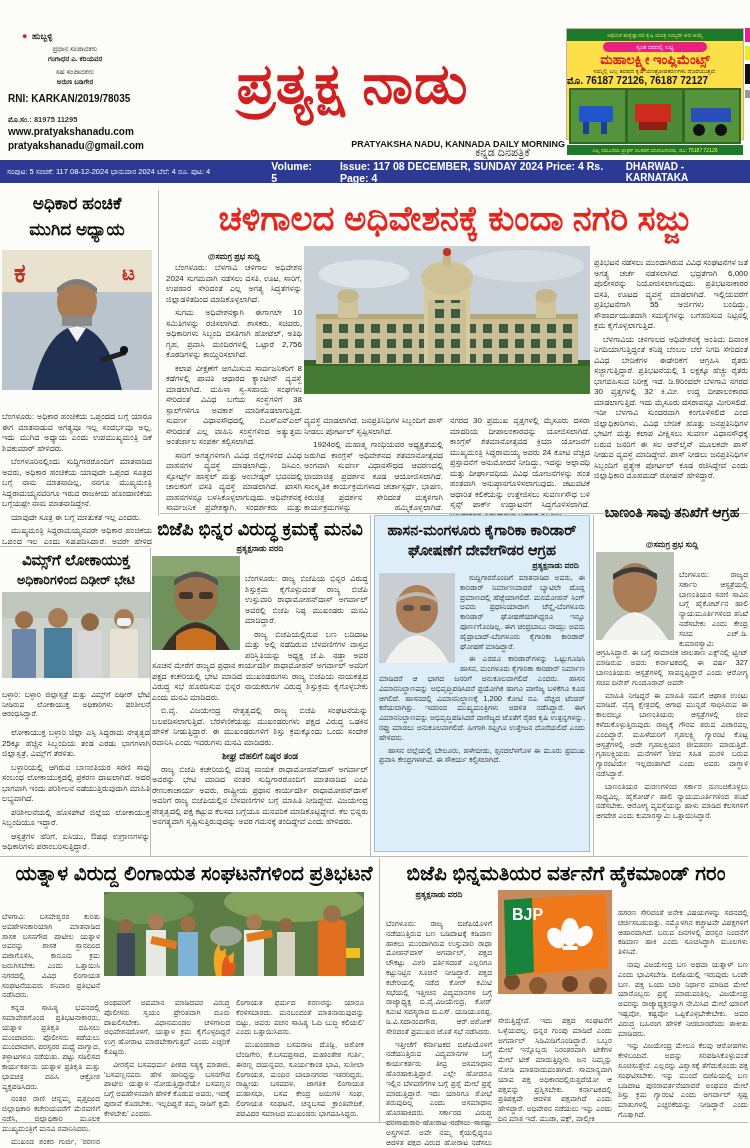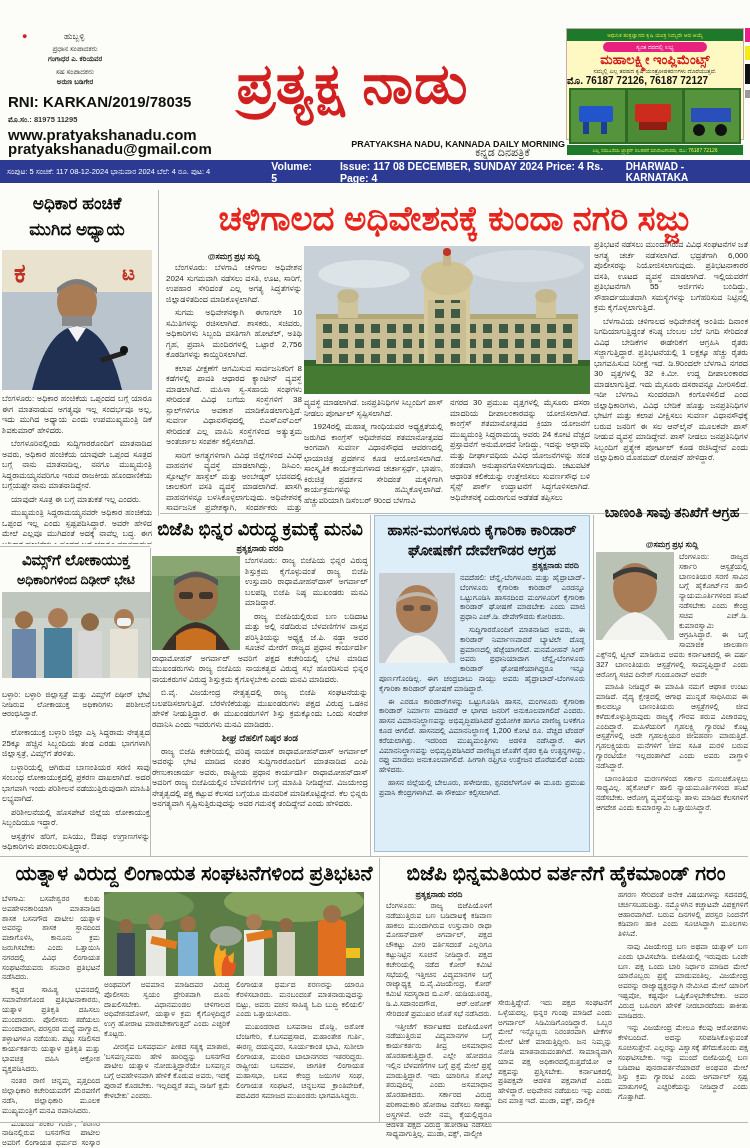--- a/index.html
+++ b/index.html
@@ -1,57 +1,57 @@
 <!DOCTYPE html>
 <html><head>
 <meta charset="utf-8">
 <style>
   html,body{margin:0;padding:0;background:#9a9a9a;}
   #page{position:relative;width:750px;height:1148px;margin:0 auto;background:#fcfcf9;
         font-family:"Liberation Sans",sans-serif;overflow:hidden;}
   .abs{position:absolute;}
   .body-txt{font-size:8px;line-height:10.5px;text-align:justify;color:#1c1c1c;overflow:hidden;}
   .body-txt p{margin:0 0 3px 0;text-indent:9px;}
-  .body-txt p.np{text-indent:0;}
+  .body-txt p.np{text-indent:0;margin-top:18px;}
   .cap{font-size:7.5px;line-height:9.5px;color:#111;text-align:justify;overflow:hidden;margin-top:8px;}
   .hl{font-weight:bold;color:#0b0b0b;text-align:center;}
   .byline{font-size:8px;font-weight:bold;text-align:center;color:#222;}
   .subhead{font-size:9px;font-weight:bold;text-align:center;text-indent:0 !important;margin:2px 0 2px 0;}
   .vr{position:absolute;width:1px;background:#b8b8b8;}
   .hrl{position:absolute;height:1px;background:#b8b8b8;}
   .photo{position:absolute;overflow:hidden;background:#ccc;}
   .photo svg{display:block;width:100%;height:100%;}
   .fl{float:left;overflow:hidden;margin:0 5px 2px 0;background:#ccc;}
   .fl svg{display:block;width:100%;height:100%;}
   .red{color:#d21f1f;}
   #main-headline{font-weight:bold;color:#e8251d;text-align:center;font-size:34px;line-height:56px;}
   #masthead-title{font-weight:bold;color:#d21f1f;text-align:center;font-size:56px;line-height:92px;letter-spacing:1px;}
   .mast-small{font-size:7px;line-height:9px;text-align:center;color:#222;}
-  .mast-bold{font-weight:bold;font-size:15px;color:#111;}
+  .mast-bold{font-weight:bold;font-size:10px;color:#111;}
   #infobar{position:absolute;left:0;top:160px;width:750px;height:23px;background:#2c3a94;color:#fff;
            display:flex;align-items:center;}
   #infobar .kn{font-size:7.5px;margin-left:7px;width:270px;}
   #infobar .vol{font-size:10.5px;font-weight:bold;margin-left:10px;}
   #infobar .iss{font-size:10.5px;font-weight:bold;margin-left:22px;}
   #infobar .reg{font-size:10px;font-weight:bold;margin-left:auto;margin-right:8px;}
-  #ad-box{position:absolute;left:566px;top:28px;width:178px;height:112px;background:#fef9c3;border:1px solid #caa;box-sizing:border-box;}
+  #ad-box{position:absolute;left:566px;top:28px;width:178px;height:112px;background:#fde047;border:1px solid #caa;box-sizing:border-box;}
   .ad-strip{background:#1c7a2a;color:#ffe94d;font-size:5.5px;line-height:12px;text-align:center;overflow:hidden;white-space:nowrap;}
   .ad-ribbon{width:104px;margin:1px auto 0;background:#e8217f;color:#fff;font-size:6px;line-height:10px;text-align:center;border-radius:5px;overflow:hidden;white-space:nowrap;}
   .ad-name{color:#d21212;font-size:13px;font-weight:bold;text-align:center;line-height:15px;}
   .ad-tag{font-size:6px;text-align:center;line-height:8px;color:#222;overflow:hidden;white-space:nowrap;}
   .ad-phone{font-size:10px;font-weight:bold;line-height:12px;color:#111;}
 </style>
 </head>
 <body>
 
 <div id="page">
 
   <div class="abs" style="left:22px;top:25px;width:120px;">
     <span style="color:#d21f1f;font-size:9px;">●</span>
-    <span style="font-size:8.5px;font-weight:normal;color:#222;margin-left:32px;">ಹುಬ್ಬಳ್ಳಿ</span>
+    <span style="font-size:8.5px;font-weight:bold;color:#222;">ಹುಬ್ಬಳ್ಳಿ</span>
   </div>
   <div class="abs mast-small" style="left:10px;top:44px;width:130px;">ಪ್ರಧಾನ ಸಂಪಾದಕರು</div>
   <div class="abs mast-small red" style="left:10px;top:54px;width:130px;font-weight:bold;">ಗಂಗಾಧರ ಎ. ಕರಿಯವರ</div>
   <div class="abs mast-small" style="left:10px;top:67px;width:130px;">ಸಹ ಸಂಪಾದಕರು</div>
   <div class="abs mast-small red" style="left:10px;top:77px;width:130px;font-weight:bold;">ಅರುಣ ಬಡಿಗೇರ</div>
   <div class="abs mast-bold" style="left:8px;top:93px;">RNI: KARKAN/2019/78035</div>
   <div class="abs" style="left:8px;top:115px;font-size:7.5px;font-weight:bold;color:#333;">ಮೊ.ಸಂ.: 81975 11295</div>
   <div class="abs mast-bold" style="left:8px;top:126px;">www.pratyakshanadu.com</div>
   <div class="abs mast-bold" style="left:8px;top:140px;">pratyakshanadu@gmail.com</div>
 
@@ -208,21 +208,21 @@
         <rect width="88" height="94" fill="#6f915c"></rect>
         <rect width="88" height="20" fill="#8aa672"></rect>
         <ellipse cx="44" cy="40" rx="22" ry="25" fill="#9c7048"></ellipse>
         <path d="M22 30 Q44 12 66 30 L66 24 Q44 8 22 24 Z" fill="#555"></path>
         <rect x="27" y="36" width="14" height="7" rx="3" fill="#222" opacity="0.75"></rect>
         <rect x="47" y="36" width="14" height="7" rx="3" fill="#222" opacity="0.75"></rect>
         <path d="M10 94 Q25 68 44 66 Q63 68 78 94 Z" fill="#3c2f28"></path>
         <path d="M24 80 Q44 64 64 80 L64 94 L24 94 Z" fill="#e07a1f" opacity="0.85"></path>
       </svg>
     </span>
-    <p class="np">ಬೆಂಗಳೂರು: ರಾಜ್ಯ ಬಿಜೆಪಿಯ ಭಿನ್ನರ ವಿರುದ್ಧ ಶಿಸ್ತುಕ್ರಮ ಕೈಗೊಳ್ಳುವಂತೆ ರಾಜ್ಯ ಬಿಜೆಪಿ ಉಸ್ತುವಾರಿ ರಾಧಾಮೋಹನ್‌ದಾಸ್ ಅಗರ್ವಾಲ್ ಬಲಪಡ್ಲಿ ಬಿಜೆಪಿ ನಿಷ್ಠ ಮುಖಂಡರು ಮನವಿ ಮಾಡಿದ್ದಾರೆ.</p>
+    <p class="np">ಬೆಂಗಳೂರು: ರಾಜ್ಯ ಬಿಜೆಪಿಯ ಭಿನ್ನರ ವಿರುದ್ಧ ಶಿಸ್ತುಕ್ರಮ ಕೈಗೊಳ್ಳುವಂತೆ ರಾಜ್ಯ ಬಿಜೆಪಿ ಉಸ್ತುವಾರಿ ರಾಧಾಮೋಹನ್‌ದಾಸ್ ಅಗರ್ವಾಲ್ ಅವರಲ್ಲಿ ಬಿಜೆಪಿ ನಿಷ್ಠ ಮುಖಂಡರು ಮನವಿ ಮಾಡಿದ್ದಾರೆ.</p>
     <p>ರಾಜ್ಯ ಬಿಜೆಪಿಯಲ್ಲಿರುವ ಬಣ ಬಡಿದಾಟ ಮತ್ತು ಅಲ್ಲಿ ನಡೆದಿರುವ ಬೆಳವಣಿಗೆಗಳ ವಾಸ್ತವ ಪರಿಸ್ಥಿತಿಯನ್ನು ಅಧ್ಯಕ್ಷ ಜೆ.ಪಿ. ನಡ್ಡಾ ಅವರ ಸೂಚನೆ ಮೇರೆಗೆ ರಾಜ್ಯದ ಪ್ರಧಾನ ಕಾರ್ಯದರ್ಶಿ ರಾಧಾಮೋಹನ್ ಅಗರ್ವಾಲ್ ಅವರಿಗೆ ಪಕ್ಷದ ಕಚೇರಿಯಲ್ಲಿ ಭೇಟಿ ಮಾಡಿದ ಮುಖಂಡರುಗಳು ರಾಜ್ಯ ಬಿಜೆಪಿಯ ನಾಯಕತ್ವದ ವಿರುದ್ಧ ಸಭೆ ಹೊರಡಿಸುವ ಭಿನ್ನರ ನಾಯಕರುಗಳ ವಿರುದ್ಧ ಶಿಸ್ತುಕ್ರಮ ಕೈಗೊಳ್ಳಬೇಕು ಎಂದು ಮನವಿ ಮಾಡಿದರು.</p>
     <p>ಬಿ.ವೈ. ವಿಜಯೇಂದ್ರ ನೇತೃತ್ವದಲ್ಲಿ ರಾಜ್ಯ ಬಿಜೆಪಿ ಸಂಘಟನೆಯನ್ನು ಬಲಪಡಿಸಲಾಗುತ್ತಿದೆ. ಬೆರಳೆಣಿಕೆಯಷ್ಟು ಮುಖಂಡರುಗಳು ಪಕ್ಷದ ವಿರುದ್ಧ ಒಡಕಿನ ಹೇಳಿಕೆ ನೀಡುತ್ತಿದ್ದಾರೆ. ಈ ಮುಖಂಡರುಗಳಿಗೆ ಶಿಸ್ತು ಕ್ರಮಕ್ಕೊಂದು ಒಂದು ಸಂದೇಶ ರವಾನಿಸಿ ಎಂದು ಇವರುಗಳು ಮನವಿ ಮಾಡಿದರು.</p>
     <p class="subhead">ಶೀಘ್ರ ದೆಹಲಿಗೆ ನಿಷ್ಠರ ತಂಡ</p>
     <p>ರಾಜ್ಯ ಬಿಜೆಪಿ ಕಚೇರಿಯಲ್ಲಿ ವರಿಷ್ಠ ನಾಯಕ ರಾಧಾಮೋಹನ್‌ದಾಸ್ ಅಗರ್ವಾಲ್ ಅವರನ್ನು ಭೇಟಿ ಮಾಡಿದ ನಂತರ ಸುದ್ದಿಗಾರರೊಂದಿಗೆ ಮಾತನಾಡಿದ ಎಂಪಿ ರೇಣುಕಾಚಾರ್ಯ ಅವರು, ರಾಷ್ಟ್ರೀಯ ಪ್ರಧಾನ ಕಾರ್ಯದರ್ಶಿ ರಾಧಾಮೋಹನ್‌ದಾಸ್ ಅವರಿಗೆ ರಾಜ್ಯ ಬಿಜೆಪಿಯಲ್ಲಿನ ಬೆಳವಣಿಗೆಗಳ ಬಗ್ಗೆ ಮಾಹಿತಿ ನೀಡಿದ್ದೇವೆ. ವಿಜಯೇಂದ್ರ ನೇತೃತ್ವದಲ್ಲಿ ಪಕ್ಷ ಕಟ್ಟುವ ಕೆಲಸದ ಬಗ್ಗೆಯೂ ಮನವರಿಕೆ ಮಾಡಿಕೊಟ್ಟಿದ್ದೇವೆ. ಕೆಲ ಭಿನ್ನರು ಅನಗತ್ಯವಾಗಿ ಸೃಷ್ಟಿಸುತ್ತಿರುವುದನ್ನು ಅವರ ಗಮನಕ್ಕೆ ತಂದಿದ್ದೇವೆ ಎಂದು ಹೇಳಿದರು.</p>
   </div>
 
   <div class="vr" style="left:370px;top:515px;height:341px;"></div>
 
   <div class="abs" style="left:374px;top:515px;width:216px;height:337px;background:#ddeef8;border:1px solid #9cc0d8;box-sizing:border-box;padding:4px;">
     <div class="hl" style="font-size:14.5px;line-height:20px;">ಹಾಸನ-ಮಂಗಳೂರು ಕೈಗಾರಿಕಾ ಕಾರಿಡಾರ್</div>
@@ -232,21 +232,20 @@
       <span class="fl" style="width:76px;height:90px;">
         <svg viewBox="0 0 76 90" preserveAspectRatio="none">
           <rect width="76" height="90" fill="#c9ced2"></rect>
           <ellipse cx="38" cy="36" rx="21" ry="24" fill="#ab7e57"></ellipse>
           <path d="M17 30 Q38 16 59 30 L59 26 Q38 12 17 26 Z" fill="#bfb8ae"></path>
           <rect x="24" y="32" width="11" height="6" rx="3" fill="#333" opacity="0.6"></rect>
           <rect x="41" y="32" width="11" height="6" rx="3" fill="#333" opacity="0.6"></rect>
           <path d="M6 90 Q20 64 38 62 Q56 64 70 90 Z" fill="#f1f1ee"></path>
         </svg>
       </span>
-      <p class="np">ನವದೆಹಲಿ: ಚೆನ್ನೈ-ಬೆಂಗಳೂರು ಮತ್ತು ಹೈದ್ರಾಬಾದ್-ಬೆಂಗಳೂರು ಕೈಗಾರಿಕಾ ಕಾರಿಡಾರ್ ಎರಡನ್ನೂ ಒಟ್ಟುಗೂಡಿಸಿ ಹಾಸನದಿಂದ ಮಂಗಳೂರಿಗೆ ಕೈಗಾರಿಕಾ ಕಾರಿಡಾರ್ ಘೋಷಣೆ ಮಾಡಬೇಕು ಎಂದು ಮಾಜಿ ಪ್ರಧಾನಿ ಎಚ್.ಡಿ. ದೇವೇಗೌಡರು ಕೋರಿದರು.</p>
       <p>ಸುದ್ದಿಗಾರರೊಂದಿಗೆ ಮಾತನಾಡಿದ ಅವರು, ಈ ಕಾರಿಡಾರ್ ನಿರ್ಮಾಣವಾದರೆ ಬ್ಯಾಟಿಲೇ ದೊಡ್ಡ ಪ್ರಮಾಣದಲ್ಲಿ ಹೆಜ್ಜೆಯಾಗಲಿದೆ. ಮನಮೋಹನ್ ಸಿಂಗ್ ಅವರು ಪ್ರಧಾನಿಯಾದಾಗ ಚೆನ್ನೈ-ಬೆಂಗಳೂರು ಕಾರಿಡಾರ್ ಘೋಷಣೆಯಾಗಿದ್ದರೂ ಇನ್ನೂ ಪೂರ್ಣಗೊಂಡಿಲ್ಲ. ಈಗ ಚಂದ್ರಬಾಬು ನಾಯ್ಡು ಅವರು ಹೈದ್ರಾಬಾದ್-ಬೆಂಗಳೂರು ಕೈಗಾರಿಕಾ ಕಾರಿಡಾರ್ ಘೋಷಣೆ ಮಾಡಿದ್ದಾರೆ.</p>
       <p>ಈ ಎರಡೂ ಕಾರಿಡಾರ್‌ಗಳನ್ನು ಒಟ್ಟುಗೂಡಿಸಿ ಹಾಸನ, ಮಂಗಳೂರು ಕೈಗಾರಿಕಾ ಕಾರಿಡಾರ್ ನಿರ್ಮಾಣ ಮಾಡಿದರೆ ಆ ಭಾಗದ ಜನರಿಗೆ ಅನುಕೂಲವಾಗಲಿದೆ ಎಂದರು. ಹಾಸನ ವಿಮಾನನಿಲ್ದಾಣವನ್ನು ಅಭಿವೃದ್ಧಿಪಡಿಸಿದರೆ ಪ್ರಯೋಗಿಕ ಹಾಗೂ ವಾಣಿಜ್ಯ ಬಳಕೆಗೂ ಕೂಡ ಆಗಲಿದೆ. ಹಾಸನದಲ್ಲಿ ವಿಮಾನನಿಲ್ದಾಣಕ್ಕೆ 1,200 ಕೋಟಿ ರೂ. ವೆಚ್ಚದ ಟೆಂಡರ್ ಕರೆಯಲಾಗಿತ್ತು. ಇದರಿಂದ ಮುಖ್ಯಮಂತ್ರಿಗಳು ಅಡಳಿತ ನಡೆಸಿದ್ದಾರೆ. ಈಗ ವಿಮಾನನಿಲ್ದಾಣವನ್ನು ಅಭಿವೃದ್ಧಿಪಡಿಸಿದರೆ ವಾಣಿಜ್ಯದ ಜೊತೆಗೆ ರೈತರ ಕೃಷಿ ಉತ್ಪನ್ನಗಳನ್ನು, ರಫ್ತು ಮಾಡಲು ಅನುಕೂಲವಾಗಲಿದೆ. ಹೀಗಾಗಿ ರಫ್ತಿಗೂ ಉತ್ತೇಜನ ದೊರೆಯಲಿದೆ ಎಂದು ಹೇಳಿದರು.</p>
       <p>ಹಾಸನ ಜಿಲ್ಲೆಯಲ್ಲಿ ಬೇಲೂರು, ಹಳೇಬೀಡು, ಶ್ಸನದಲೆಳಗೊಳ ಈ ಮೂರು ಪ್ರಮುಖ ಪ್ರವಾಸಿ ಕೇಂದ್ರಗಳಾಗಿವೆ. ಈ ಸೌಕರ್ಯ ಕಲ್ಪಿಸಲಾಗಿದೆ.</p>
     </div>
   </div>
 
   <div class="vr" style="left:593px;top:515px;height:341px;"></div>
 
   <div class="abs hl" style="left:596px;top:502px;width:152px;font-size:14px;line-height:20px;white-space:nowrap;">ಬಾಣಂತಿ ಸಾವು ತನಿಖೆಗೆ ಆಗ್ರಹ</div>
   <div class="abs byline" style="left:596px;top:540px;width:152px;">@ಸಮಗ್ರ ಪ್ರಭ ಸುದ್ದಿ</div>
@@ -310,20 +309,40 @@
   </div>
 
   <div class="vr" style="left:379px;top:858px;height:264px;"></div>
 
   <div class="abs hl" style="left:384px;top:860px;width:364px;font-size:20px;line-height:27px;">ಬಿಜೆಪಿ ಭಿನ್ನಮತಿಯರ ವರ್ತನೆಗೆ ಹೈಕಮಾಂಡ್ ಗರಂ</div>
   <div class="abs byline" style="left:386px;top:890px;width:106px;">ಪ್ರತ್ಯಕ್ಷನಾಡು ವರದಿ</div>
   <div class="abs body-txt" style="left:386px;top:901px;width:106px;height:245px;font-size:7.5px;line-height:9.8px;">
     <p class="np">ಬೆಂಗಳೂರು: ರಾಜ್ಯ ಬಿಜೆಪಿಯೊಳಗೆ ನಡೆಯುತ್ತಿರುವ ಬಣ ಬಡಿದಾಟಕ್ಕೆ ಕಡಿವಾಣ ಹಾಕಲು ಮುಂದಾಗಿರುವ ಉಸ್ತುವಾರಿ ರಾಧಾ ಮೋಹನ್‌ದಾಸ್ ಅಗರ್ವಾಲ್, ಪಕ್ಷದ ಚೌಕಟ್ಟು ಮೀರಿ ವರ್ತಿಸದಂತೆ ಎಲ್ಲರಿಗೂ ಕಟ್ಟುನಿಟ್ಟಿನ ಸೂಚನೆ ನೀಡಿದ್ದಾರೆ. ಪಕ್ಷದ ಕಚೇರಿಯಲ್ಲಿ ನಡೆದ ಕೋರ್ ಕಮಿಟಿ ಸಭೆಯಲ್ಲಿ ಇತ್ತೀಚಿನ ವಿದ್ಯಮಾನಗಳ ಬಗ್ಗೆ ರಾಜ್ಯಾಧ್ಯಕ್ಷ ಬಿ.ವೈ.ವಿಜಯೇಂದ್ರ, ಕೋರ್ ಕಮಿಟಿ ಸದಸ್ಯರಾದ ಬಿ.ಎಸ್. ಯಡಿಯೂರಪ್ಪ, ಡಿ.ವಿ.ಸದಾನಂದಗೌಡ, ಆರ್.ಅಶೋಕ್ ಸೇರಿದಂತೆ ಪ್ರಮುಖರ ಜೊತೆ ಸಭೆ ನಡೆಸಿದರು.</p>
     <p>ಇತ್ತೀಚೆಗೆ ಕರ್ನಾಟಕದ ಬಿಜೆಪಿಯೊಳಗೆ ನಡೆಯುತ್ತಿರುವ ವಿದ್ಯಮಾನಗಳ ಬಗ್ಗೆ ಕಾರ್ಯಕರ್ತರು ತೀವ್ರ ಅಸಮಾಧಾನ ಹೊರಹಾಕುತ್ತಿದ್ದಾರೆ. ಎಲ್ಲೇ ಹೋದರೂ ಇಲ್ಲಿನ ಬೆಳವಣಿಗೆಗಳ ಬಗ್ಗೆ ಪ್ರಶ್ನೆ ಮೇಲೆ ಪ್ರಶ್ನೆ ಮಾಡುತ್ತಿದ್ದಾರೆ. ಇದು ಯಾರಿಗೂ ಶೋಭೆ ತರುವುದಿಲ್ಲ ಎಂದು ಅಸಮಾಧಾನ ಹೊರಹಾಕಿದರು. ಸರ್ಕಾರದ ವಿರುದ್ಧ ಪರಿಣಾಮಕಾರಿ ಹೋರಾಟ ನಡೆಸಲು ಸಾಕಷ್ಟು ಅಸ್ತ್ರಗಳಿವೆ. ಅವೇ ನಮ್ಮ ಕೈಯಲ್ಲಿದ್ದರೂ ಆಡಳಿತ ಪಕ್ಷದ ವಿರುದ್ಧ ಹೋರಾಟ ನಡೆಸಲು ಸಾಧ್ಯವಾಗುತ್ತಿಲ್ಲ. ಮುಡಾ, ವಕ್ಫ್, ವಾಲ್ಮೀಕಿ</p>
   </div>
+  <div class="photo" style="left:498px;top:890px;width:114px;height:104px;">
+    <svg viewBox="0 0 114 104" preserveAspectRatio="none">
+      <rect width="114" height="104" fill="#c78a5a"></rect>
+      <g>
+        <circle cx="14" cy="92" r="8" fill="#7a4d2a"></circle>
+        <circle cx="40" cy="96" r="9" fill="#8a5a33"></circle>
+        <circle cx="72" cy="94" r="8" fill="#704526"></circle>
+        <circle cx="100" cy="96" r="9" fill="#84552f"></circle>
+      </g>
+      <path d="M6 10 L108 4 L110 78 L8 86 Z" fill="#f07818"></path>
+      <path d="M6 10 L34 8 L36 82 L8 86 Z" fill="#17833d"></path>
+      <text x="14" y="30" font-size="16" font-weight="bold" fill="#fff">BJP</text>
+      <g fill="#fdfdfb">
+        <ellipse cx="72" cy="42" rx="9" ry="14"></ellipse>
+        <ellipse cx="58" cy="48" rx="8" ry="11" transform="rotate(-30 58 48)"></ellipse>
+        <ellipse cx="86" cy="46" rx="8" ry="11" transform="rotate(30 86 46)"></ellipse>
+        <rect x="64" y="56" width="16" height="4" rx="2"></rect>
+      </g>
+    </svg>
+  </div>
   <div class="abs body-txt" style="left:498px;top:998px;width:114px;height:148px;font-size:7.5px;line-height:9.8px;">
     <p class="np">ಸೇರುತ್ತಿದ್ದೇವೆ. ಇದು ಪಕ್ಷದ ಸಂಘಟನೆಗೆ ಒಳ್ಳೆಯದಲ್ಲ. ಭಿನ್ನರ ಗುಂಪು ಮಾಡಿದೆ ಎಂದು ಅಗರ್ವಾಲ್ ಸಿಡಿಮಿಡಿಗೊಂಡಿದ್ದಾರೆ. ಒಬ್ಬರ ಮೇಲೆ ಇನ್ನೊಬ್ಬರು ನಿರಂತರವಾಗಿ ಟೀಕೆಗಳ ಮೇಲೆ ಟೀಕೆ ಮಾಡುತ್ತಿದ್ದೀರಿ. ಜನ ನಿಮ್ಮನ್ನು ನೋಡಿ ಮಾತನಾಡುವಂತಾಗಿದೆ. ಸಾಮಾನ್ಯವಾಗಿ ಯಾವ ಪಕ್ಷ ಅಧಿಕಾರದಲ್ಲಿರುತ್ತದೆಯೋ ಆ ಪಕ್ಷವನ್ನು ಪ್ರಶ್ನಿಸಬೇಕು. ಕರ್ನಾಟಕದಲ್ಲಿ ಪ್ರತಿಪಕ್ಷವೇ ಆಡಳಿತ ಪಕ್ಷವಾಗಿದೆ ಎಂದು ಹೇಳಿದ್ದಾರೆ. ಅಧಿವೇಶನ ನಡೆಯಲು ಇನ್ನು ಎರಡು ದಿನ ಮಾತ್ರ ಇದೆ. ಮುಡಾ, ವಕ್ಫ್, ವಾಲ್ಮೀಕಿ</p>
   </div>
   <div class="abs body-txt" style="left:618px;top:890px;width:130px;height:228px;font-size:7.5px;line-height:9.8px;">
     <p class="np">ಹಗರಣ ಸೇರಿದಂತೆ ಅನೇಕ ವಿಷಯಗಳನ್ನು ಸದನದಲ್ಲಿ ಚರ್ಚಿಸಬಹುದಿತ್ತು. ನಮ್ಮೊಳಗಿನ ಕಚ್ಚಾಟವೇ ವಿಪಕ್ಷಗಳಿಗೆ ಆಹಾರವಾಗಿದೆ. ಬರುವ ದಿನಗಳಲ್ಲಿ ಪರಸ್ಪರ ನಿಂದನೆಗೆ ಕಡಿವಾಣ ಹಾಕಿ ಎಂದು ಸೂಚಿಸಿದ್ದಾಗಿ ಮೂಲಗಳು ತಿಳಿಸಿವೆ.</p>
     <p>ನಾವು ವಿಜಯೇಂದ್ರ ಬಣ ಅಥವಾ ಯತ್ನಾಳ್ ಬಣ ಎಂದು ಭಾವಿಸಬೇಡಿ. ಬಿಜೆಪಿಯಲ್ಲಿ ಇರುವುದು ಒಂದೇ ಬಣ. ಪಕ್ಷ ಒಂದು ಬಾರಿ ನಿರ್ಧಾರ ಮಾಡಿದ ಮೇಲೆ ಯಾರೊಬ್ಬರು ಪ್ರಶ್ನೆ ಮಾಡುವಂತಿಲ್ಲ. ವಿಜಯೇಂದ್ರ ಅವರನ್ನು ರಾಜ್ಯಾಧ್ಯಕ್ಷರನ್ನಾಗಿ ನೇಮಿಸಿದ ಮೇಲೆ ಯಾರಿಗೆ ಇಷ್ಟವೋ, ಕಷ್ಟವೋ ಒಪ್ಪಿಕೊಳ್ಳಬೇಕೇಬೇಕು. ಅವರ ವಿರುದ್ಧ ಬಹಿರಂಗ ಹೇಳಿಕೆ ನೀಡಬಾರದೆಂದು ತಾಕೀತು ಮಾಡಿದರು.</p>
     <p>ಇನ್ನು ವಿಜಯೇಂದ್ರ ಮೇಲೂ ಕೆಲವು ಆರೋಪಗಳು ಕೇಳಿಬಂದಿವೆ. ಅದನ್ನು ಸರಿಪಡಿಸಿಕೊಳ್ಳುವಂತೆ ಸೂಚಿಸುತ್ತೇನೆ. ಎಲ್ಲರನ್ನು ವಿಶ್ವಾಸಕ್ಕೆ ತೆಗೆದುಕೊಂಡು ಪಕ್ಷ ಸಂಘಟಿಸಬೇಕು. ಇನ್ನು ಮುಂದೆ ಬಿಜೆಪಿಯಲ್ಲಿ ಬಣ ಬಡಿದಾಟ ಪುನರಾವರ್ತನೆಯಾದರೆ ಅಂಥವರ ಮೇಲೆ ಶಿಸ್ತು ಕ್ರಮ ಗ್ಯಾರಂಟಿ ಎಂದು ಅಗರ್ವಾಲ್ ಸ್ಪಷ್ಟ ಮಾತುಗಳಲ್ಲಿ ಎಚ್ಚರಿಕೆಯನ್ನು ನೀಡಿದ್ದಾರೆ ಎಂದು ಗೊತ್ತಾಗಿದೆ.</p>
   </div>
 
   <div class="hrl" style="left:0px;top:1122px;width:748px;"></div>

